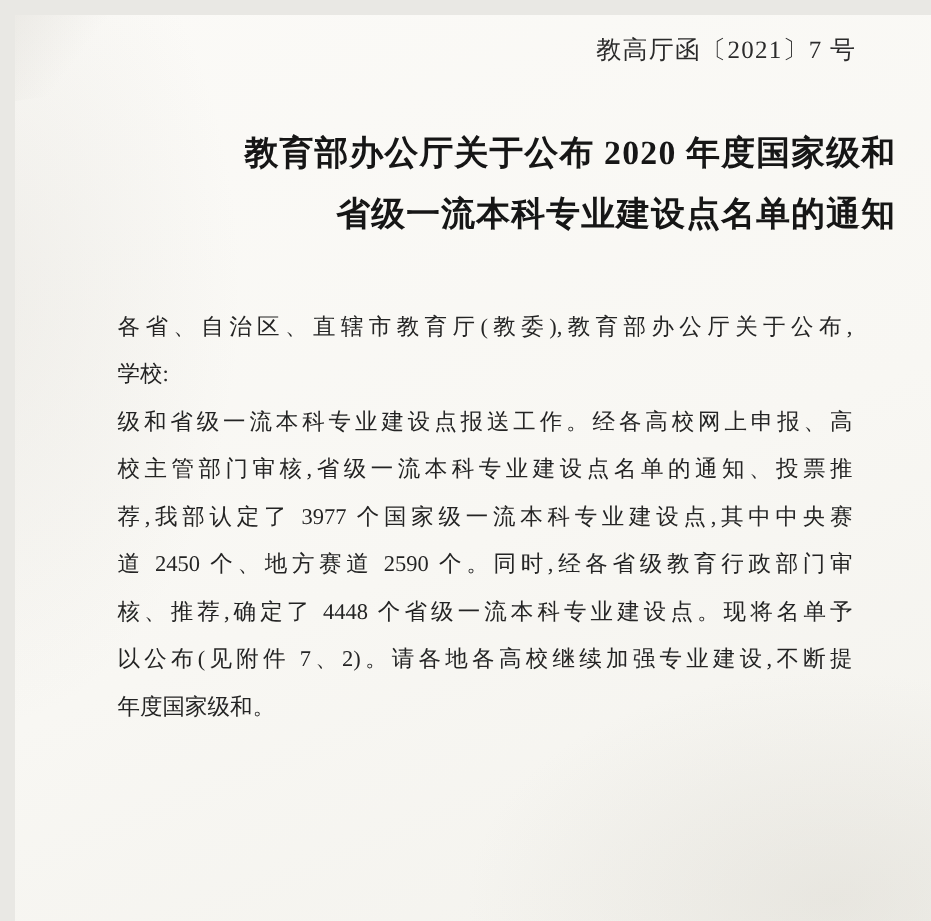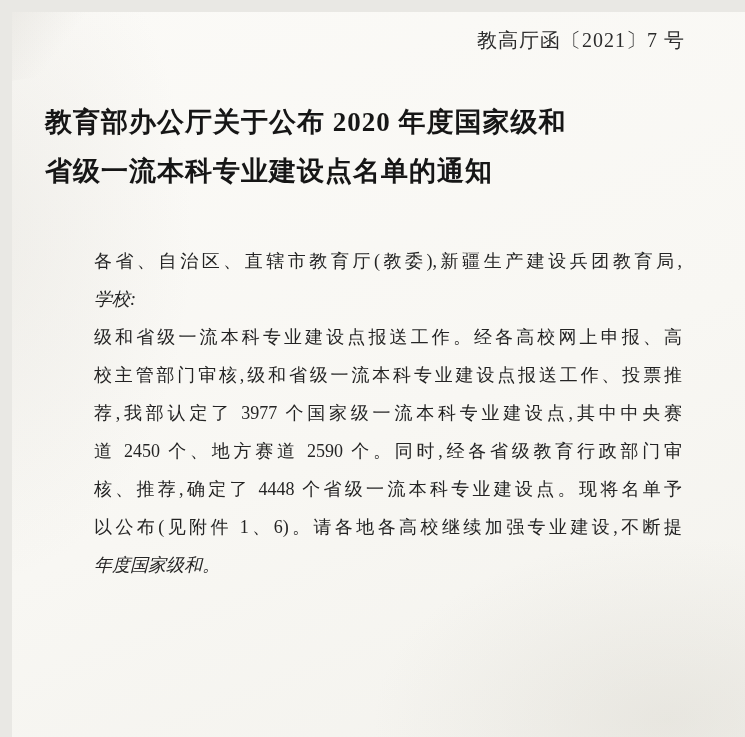--- a/index.html
+++ b/index.html
@@ -35,24 +35,24 @@
     right: 72px;
     font-size: 20px;
     line-height: 28px;
     letter-spacing: 1px;
     color: #2b2b2b;
     white-space: nowrap;
   }
   .title {
     position: absolute;
     top: 86px;
-    left: 33px;
+    left: 48px;
     right: 40px;
     margin: 0;
-    text-align: left;
+    text-align: right;
     font-size: 27px;
     line-height: 49px;
     font-weight: bold;
     color: #161616;
     letter-spacing: 1px;
   }
   .title .tline { display: block; }
   .body-text {
     position: absolute;
     top: 230px;
@@ -64,43 +64,42 @@
   }
   .line {
     height: 38px;
     text-align: justify;
     text-align-last: justify;
     text-justify: inter-character;
     white-space: nowrap;
   }
   .line.end {
     text-align-last: left;
-    font-style: italic;
   }
   .line.indent {
     text-indent: 2em;
   }
 </style>
 </head>
 <body>
 
 <div class="paper">
   <div class="crease"></div>
 
   <div class="doc-number">教高厅函〔2021〕7 号</div>
 
   <h1 class="title">
     <span class="tline">教育部办公厅关于公布 2020 年度国家级和</span>
     <span class="tline">省级一流本科专业建设点名单的通知</span>
   </h1>
 
   <div class="body-text">
-    <div class="line">各省、自治区、直辖市教育厅(教委),新疆生产建设兵团教育局,</div>
+    <div class="line">各省、自治区、直辖市教育厅(教委),教育部办公厅关于公布,</div>
     <div class="line end">学校:</div>
     <div class="line">级和省级一流本科专业建设点报送工作。经各高校网上申报、高</div>
-    <div class="line">校主管部门审核,级和省级一流本科专业建设点报送工作、投票推</div>
+    <div class="line">校主管部门审核,省级一流本科专业建设点名单的通知、投票推</div>
     <div class="line">荐,我部认定了 3977 个国家级一流本科专业建设点,其中中央赛</div>
     <div class="line">道 2450 个、地方赛道 2590 个。同时,经各省级教育行政部门审</div>
     <div class="line">核、推荐,确定了 4448 个省级一流本科专业建设点。现将名单予</div>
-    <div class="line">以公布(见附件 1、6)。请各地各高校继续加强专业建设,不断提</div>
+    <div class="line">以公布(见附件 7、2)。请各地各高校继续加强专业建设,不断提</div>
     <div class="line end">年度国家级和。</div>
   </div>
 </div>
 
 </body></html>

